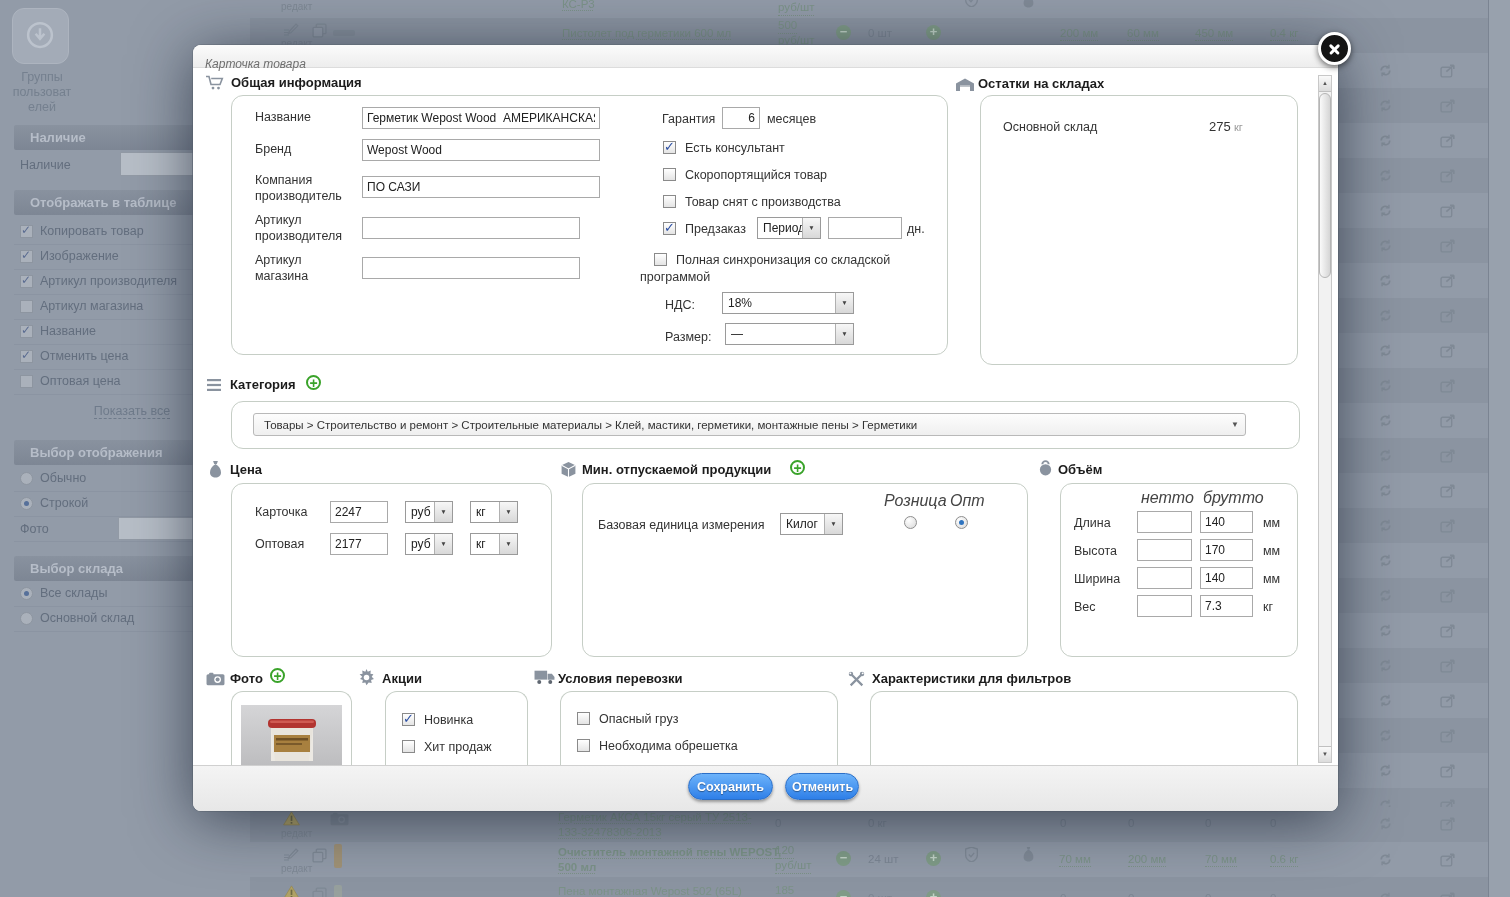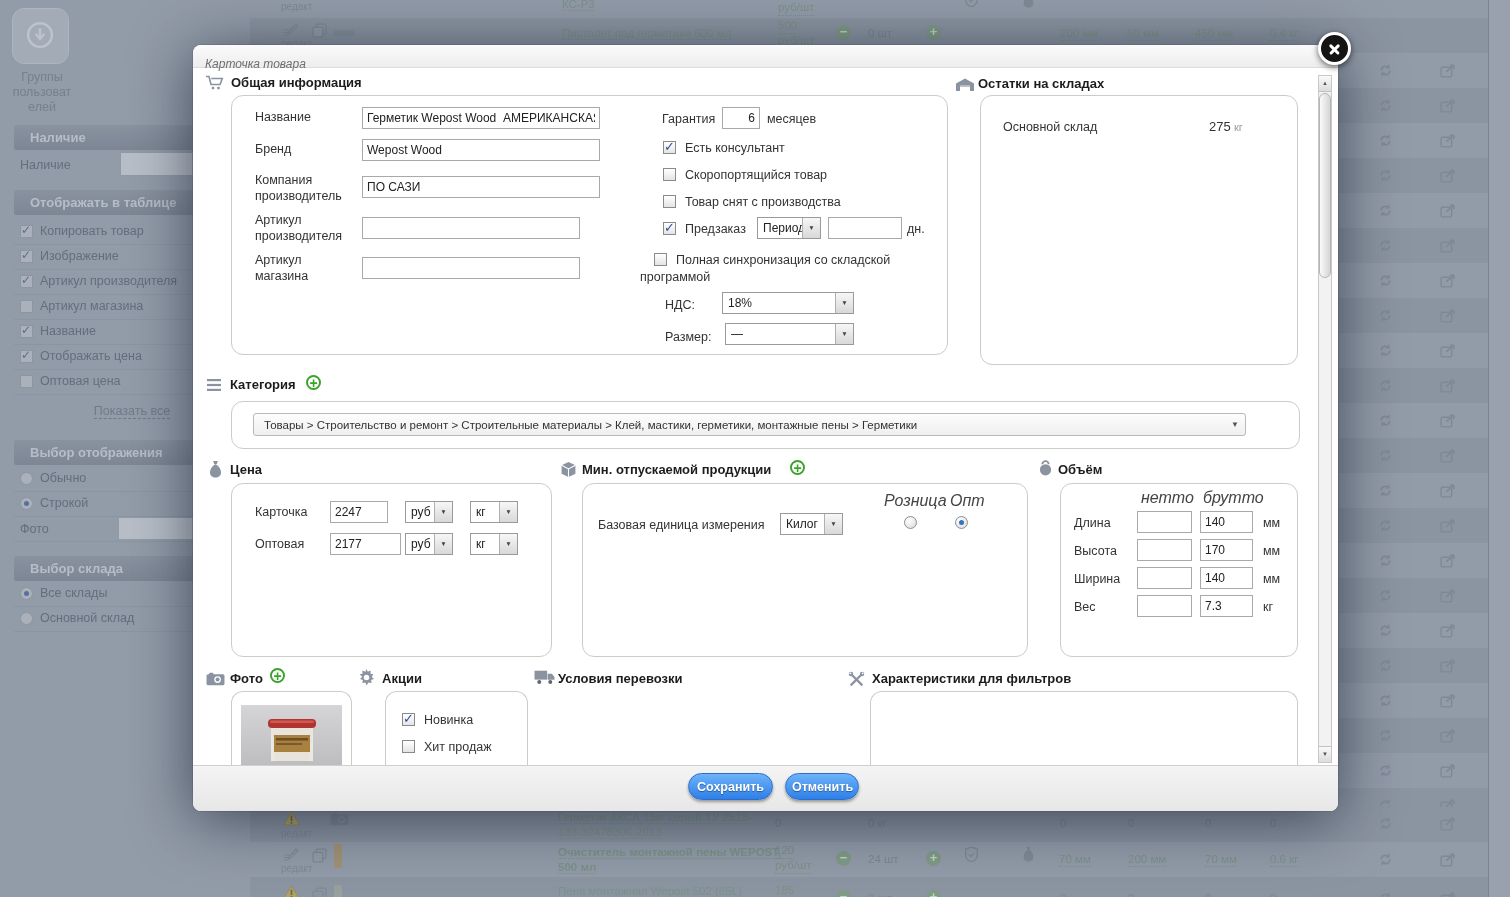--- a/index.html
+++ b/index.html
@@ -622,21 +622,21 @@
     <div class="side-row" style="top:294px;">
       <span class="cbd" style="left:6px;top:6px;"></span>
       <span class="bg-text a" style="left:26px;top:5px;">Артикул магазина</span>
     </div>
     <div class="side-row" style="top:319px;">
       <span class="cbd on" style="left:6px;top:6px;"></span>
       <span class="bg-text a" style="left:26px;top:5px;">Название</span>
     </div>
     <div class="side-row" style="top:344px;">
       <span class="cbd on" style="left:6px;top:6px;"></span>
-      <span class="bg-text a" style="left:26px;top:5px;">Отображать цена</span>
+      <span class="bg-text a" style="left:26px;top:5px;">Отменить цена</span>
     </div>
     <div class="side-row" style="top:369px;">
       <span class="cbd" style="left:6px;top:6px;"></span>
       <span class="bg-text a" style="left:26px;top:5px;">Оптовая цена</span>
     </div>
     <div class="bg-text a" style="left:14px;top:404px;width:236px;text-align:center;color:#6f7b8b;"><span style="border-bottom:1px dashed #6f7b8b;">Показать все</span></div>
 
     <div class="side-h" style="top:440px;">Выбор отображения</div>
     <div class="side-row" style="top:466px;">
       <span class="radd" style="left:6px;top:6px;"></span>
@@ -772,21 +772,21 @@
     <input class="inp" style="left: 137px; top: 456px; width: 58px; height: 22px;" value="2247">
     <div class="sel" style="left:212px;top:456px;width:48px;height:22px;">
       <span class="sel-txt">руб</span>
       <span class="sel-btn"></span>
     </div>
     <div class="sel" style="left:277px;top:456px;width:48px;height:22px;">
       <span class="sel-txt">кг</span>
       <span class="sel-btn"></span>
     </div>
     <span class="lbl" style="left:62px;top:491px;">Оптовая</span>
-    <input class="inp" style="left: 137px; top: 488px; width: 71px; height: 22px;" value="2177">
+    <input class="inp" style="left: 137px; top: 488px; width: 58px; height: 22px;" value="2177">
     <div class="sel" style="left:212px;top:488px;width:48px;height:22px;">
       <span class="sel-txt">руб</span>
       <span class="sel-btn"></span>
     </div>
     <div class="sel" style="left:277px;top:488px;width:48px;height:22px;">
       <span class="sel-txt">кг</span>
       <span class="sel-btn"></span>
     </div>
 
     <span class="mico" style="left:367px;top:416px;">
@@ -879,20 +879,26 @@
 
     <span class="mico" style="left:341px;top:624px;">
       <svg width="21" height="16" viewBox="0 0 20 14">
           <rect x="0.5" y="1" width="12" height="8.5" fill="currentColor"></rect>
           <path d="M13 4h4l2.5 3v2.5H13z" fill="currentColor"></path>
           <circle cx="5" cy="11.7" r="1.9" fill="#5f6771"></circle>
           <circle cx="15.5" cy="11.7" r="1.9" fill="#5f6771"></circle>
         </svg>
     </span>
     <span class="sec-title" style="left:365px;top:626px;">Условия перевозки</span>
+    <div class="fs" style="left:367px;top:646px;width:278px;height:74px;border-bottom:none;border-radius:12px 12px 0 0;">
+      <span class="cb" style="left:16px;top:20px;"></span>
+      <span class="lbl" style="left:38px;top:19px;">Опасный груз</span>
+      <span class="cb" style="left:16px;top:47px;"></span>
+      <span class="lbl" style="left:38px;top:46px;">Необходима обрешетка</span>
+    </div>
 
     <span class="mico" style="left:655px;top:626px;">
       <svg width="17" height="17" viewBox="0 0 16 16">
           <path d="M3 3l10.5 10.5M13 3L2.5 13.5" stroke="currentColor" stroke-width="2.1"></path>
           <circle cx="2.8" cy="2.8" r="2.1" fill="currentColor"></circle>
           <circle cx="13.2" cy="2.8" r="2.1" fill="currentColor"></circle>
           <circle cx="2.2" cy="2.2" r="0.9" fill="#fff"></circle>
           <circle cx="13.8" cy="2.2" r="0.9" fill="#fff"></circle>
         </svg>
     </span>

